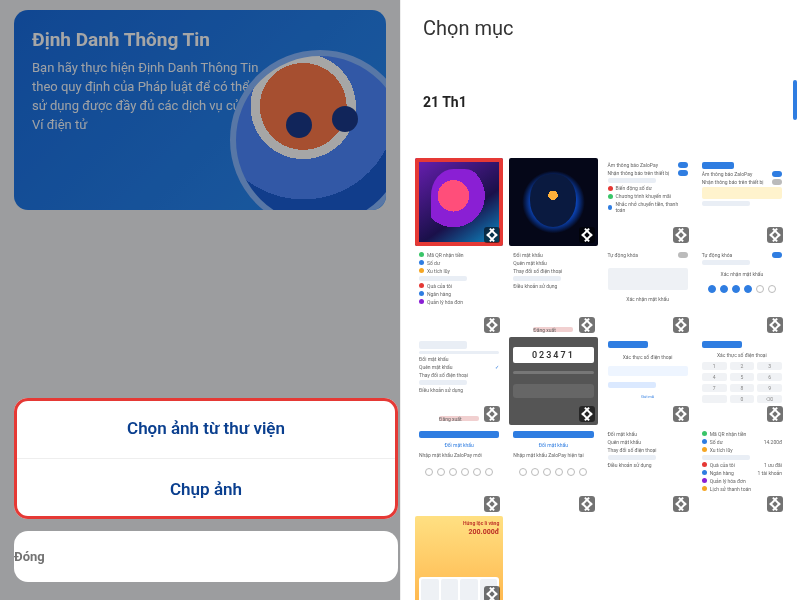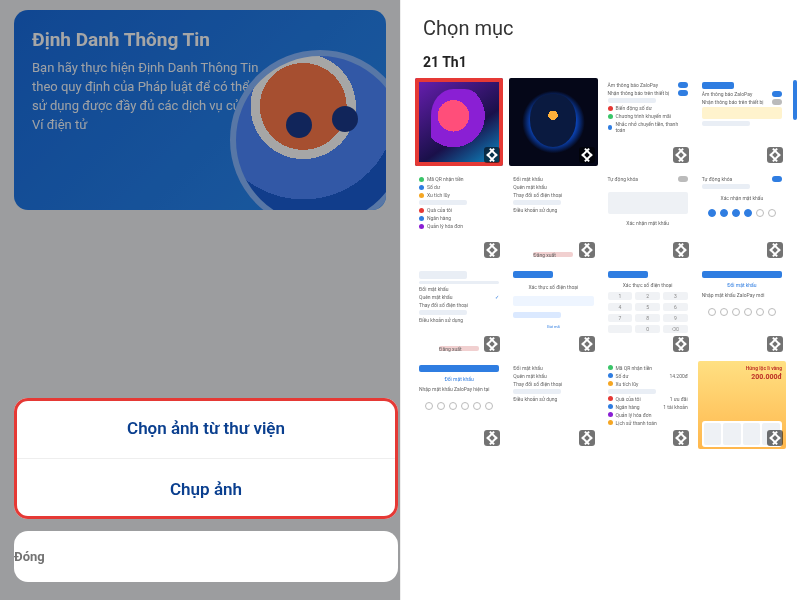--- a/index.html
+++ b/index.html
@@ -121,20 +121,21 @@
   }
   
   .right-pane {
     width: 400px;
     height: 600px;
     background: #fff;
     padding: 10px 4px 0 4px;
     display: flex;
     flex-direction: column;
     border-left: 1px solid #eee;
+    gap: 40px;
   }
   .picker-title {
     font-size: 20px;
     color: #333;
     padding: 6px 18px 12px 18px;
   }
   .date-label {
     font-size: 14px;
     font-weight: 700;
     color: #222;
@@ -391,20 +392,28 @@
     <div class="thumb">
       <div class="mini" style="height:100%;">
         <div class="bar short" style="height:8px"></div>
         <div class="bar" style="height:3px"></div>
         <div><span>Đổi mật khẩu</span></div>
         <div><span>Quên mật khẩu</span><span style="float:right;color:#2f7de1">✓</span></div>
         <div><span>Thay đổi số điện thoại</span></div>
         <div class="bar short"></div>
         <div><span>Điều khoản sử dụng</span></div>
         <div class="footer-red" style="margin-top:auto">Đăng xuất</div>
+      </div>
+      <span class="expand-icon"></span>
+    </div>
+    <div class="thumb">
+      <div class="mini dark" style="height:100%; justify-content:flex-start; padding-top:10px;">
+        <div class="code">023471</div>
+        <div class="bar" style="background:#777;height:3px;margin-top:6px;"></div>
+        <div class="bar" style="background:#666;height:14px;margin-top:8px;border-radius:3px;"></div>
       </div>
       <span class="expand-icon"></span>
     </div>
     <div class="thumb">
       <div class="mini" style="height:100%;">
         <div class="head" style="width:50%"></div>
         <div style="text-align:center;font-size:5px;margin:4px 0;">Xác thực số điện thoại</div>
         <div class="bar" style="height:10px;background:#eef5ff;"></div>
         <div class="bar short" style="background:#dbe9ff;height:6px;margin-top:4px;"></div>
         <div style="text-align:center;font-size:4px;color:#2f7de1;margin-top:4px;">Gửi mã</div>

